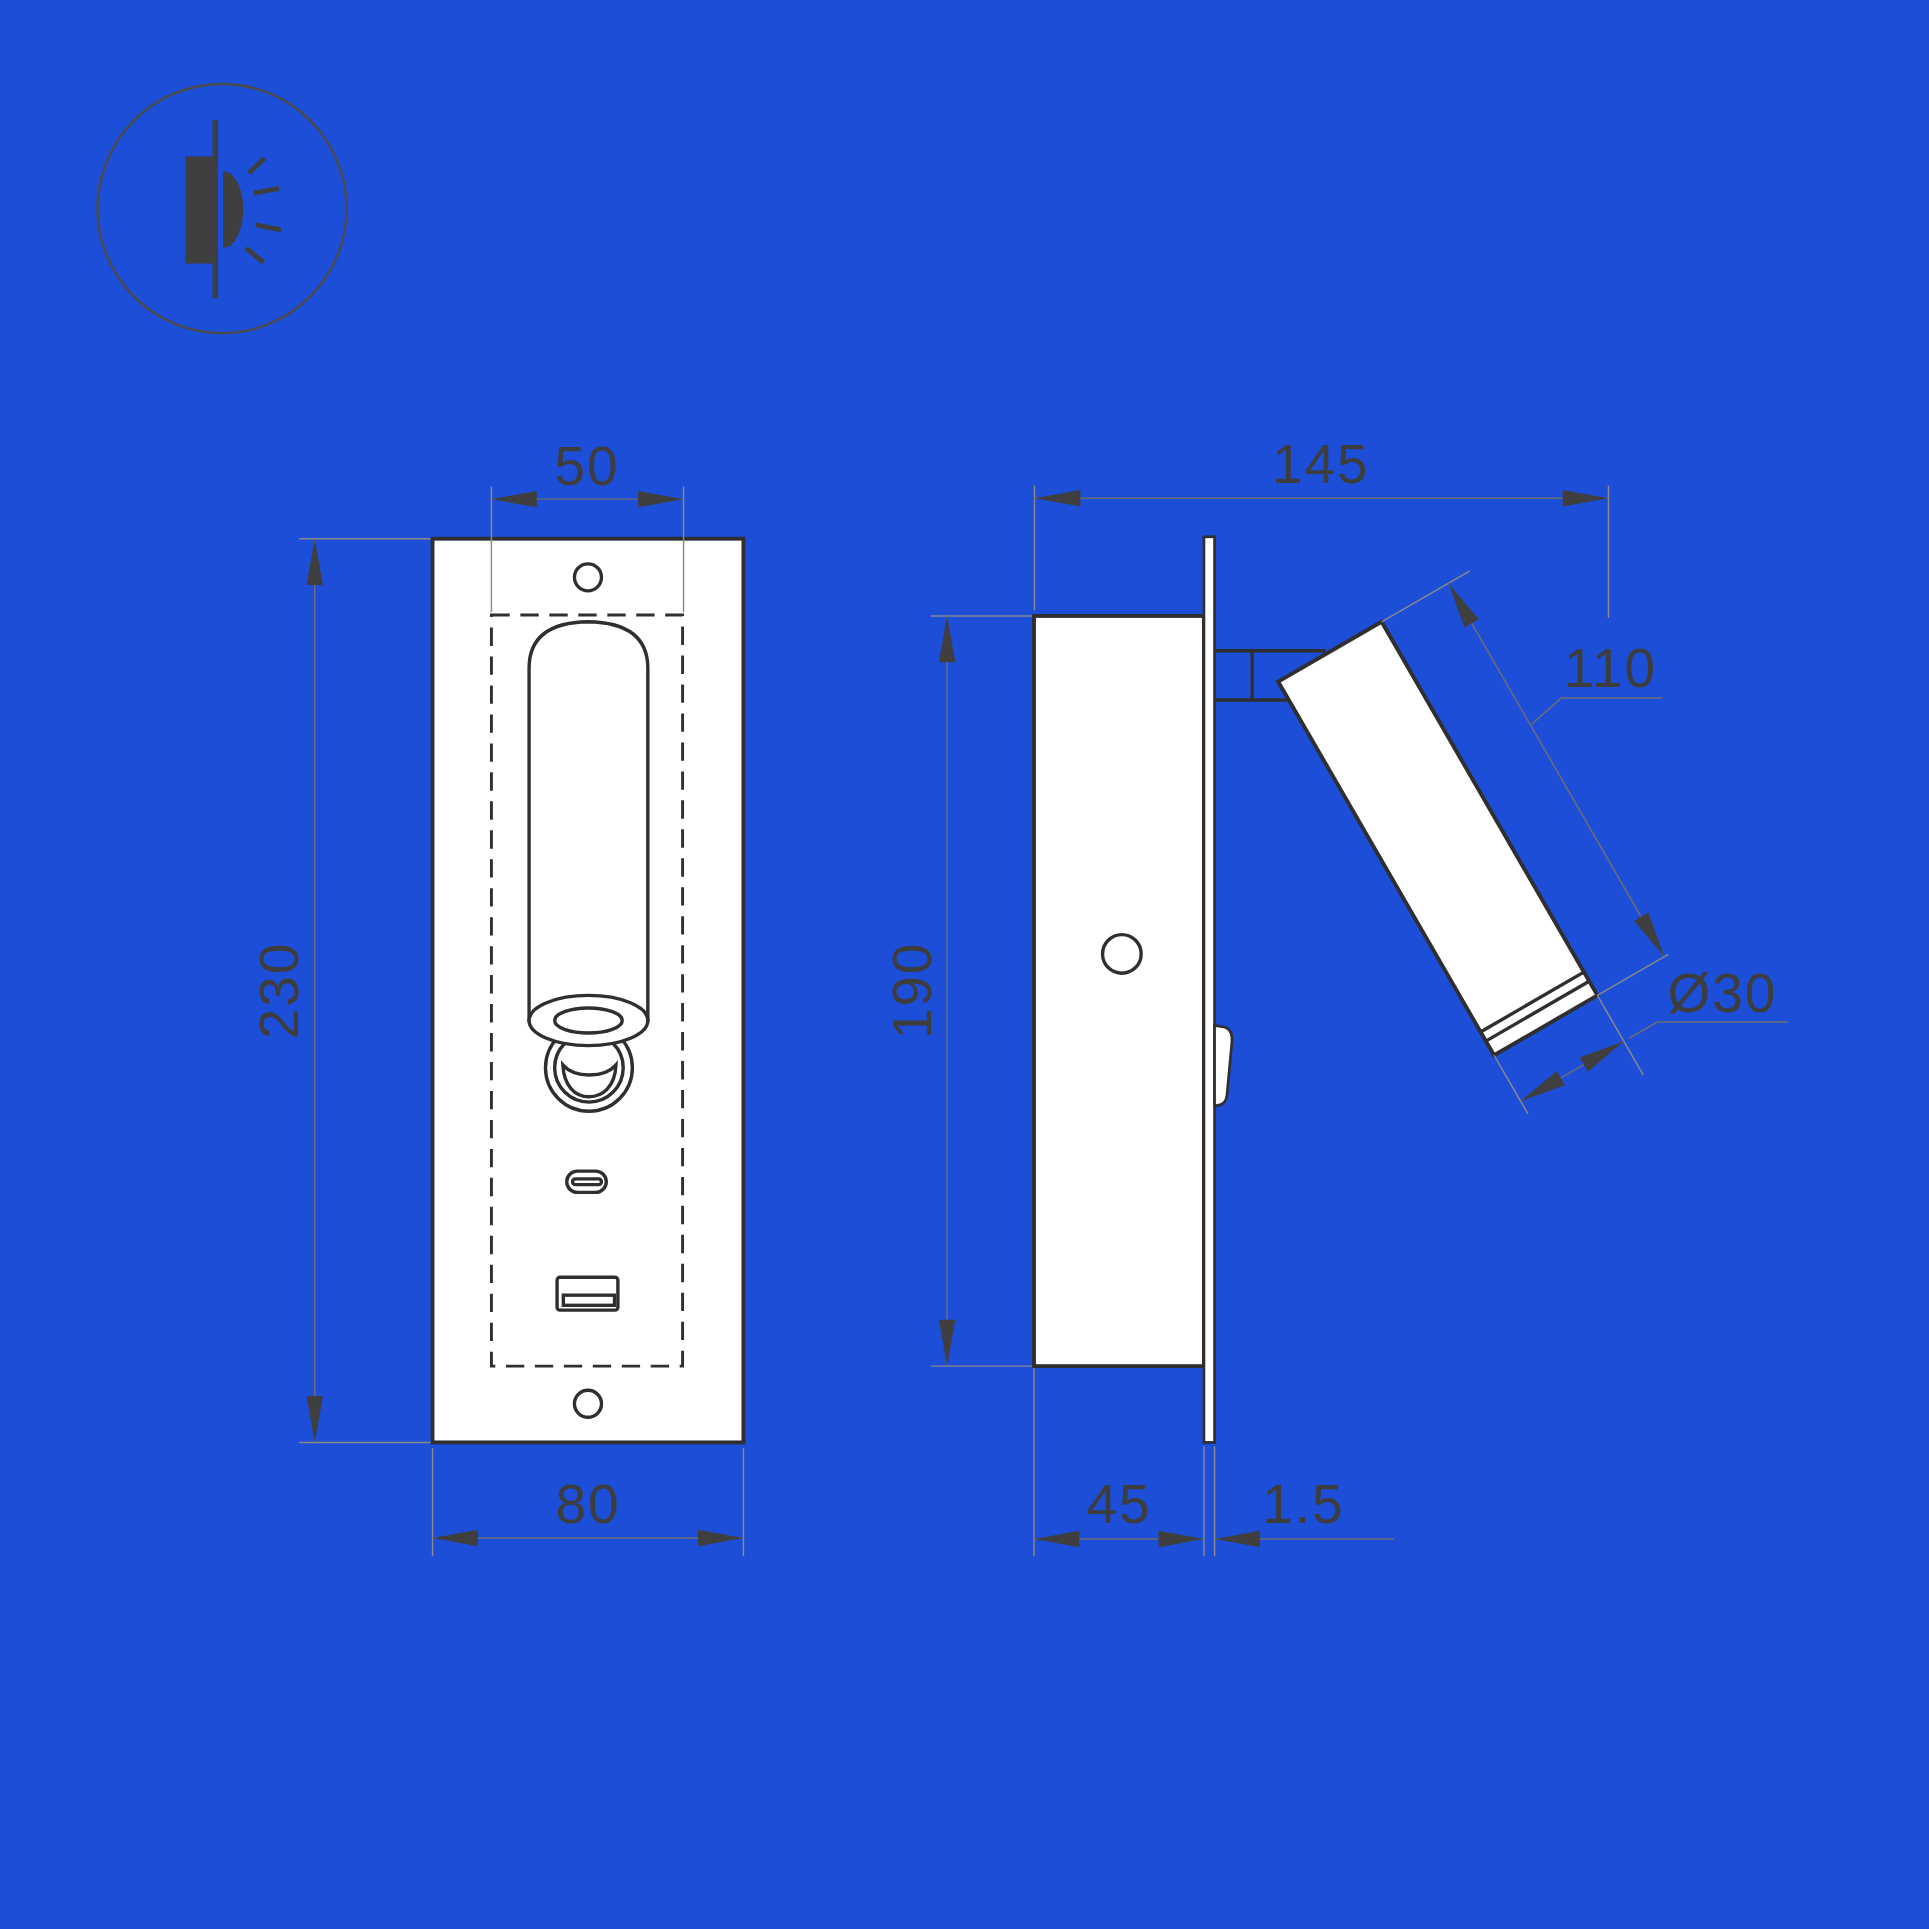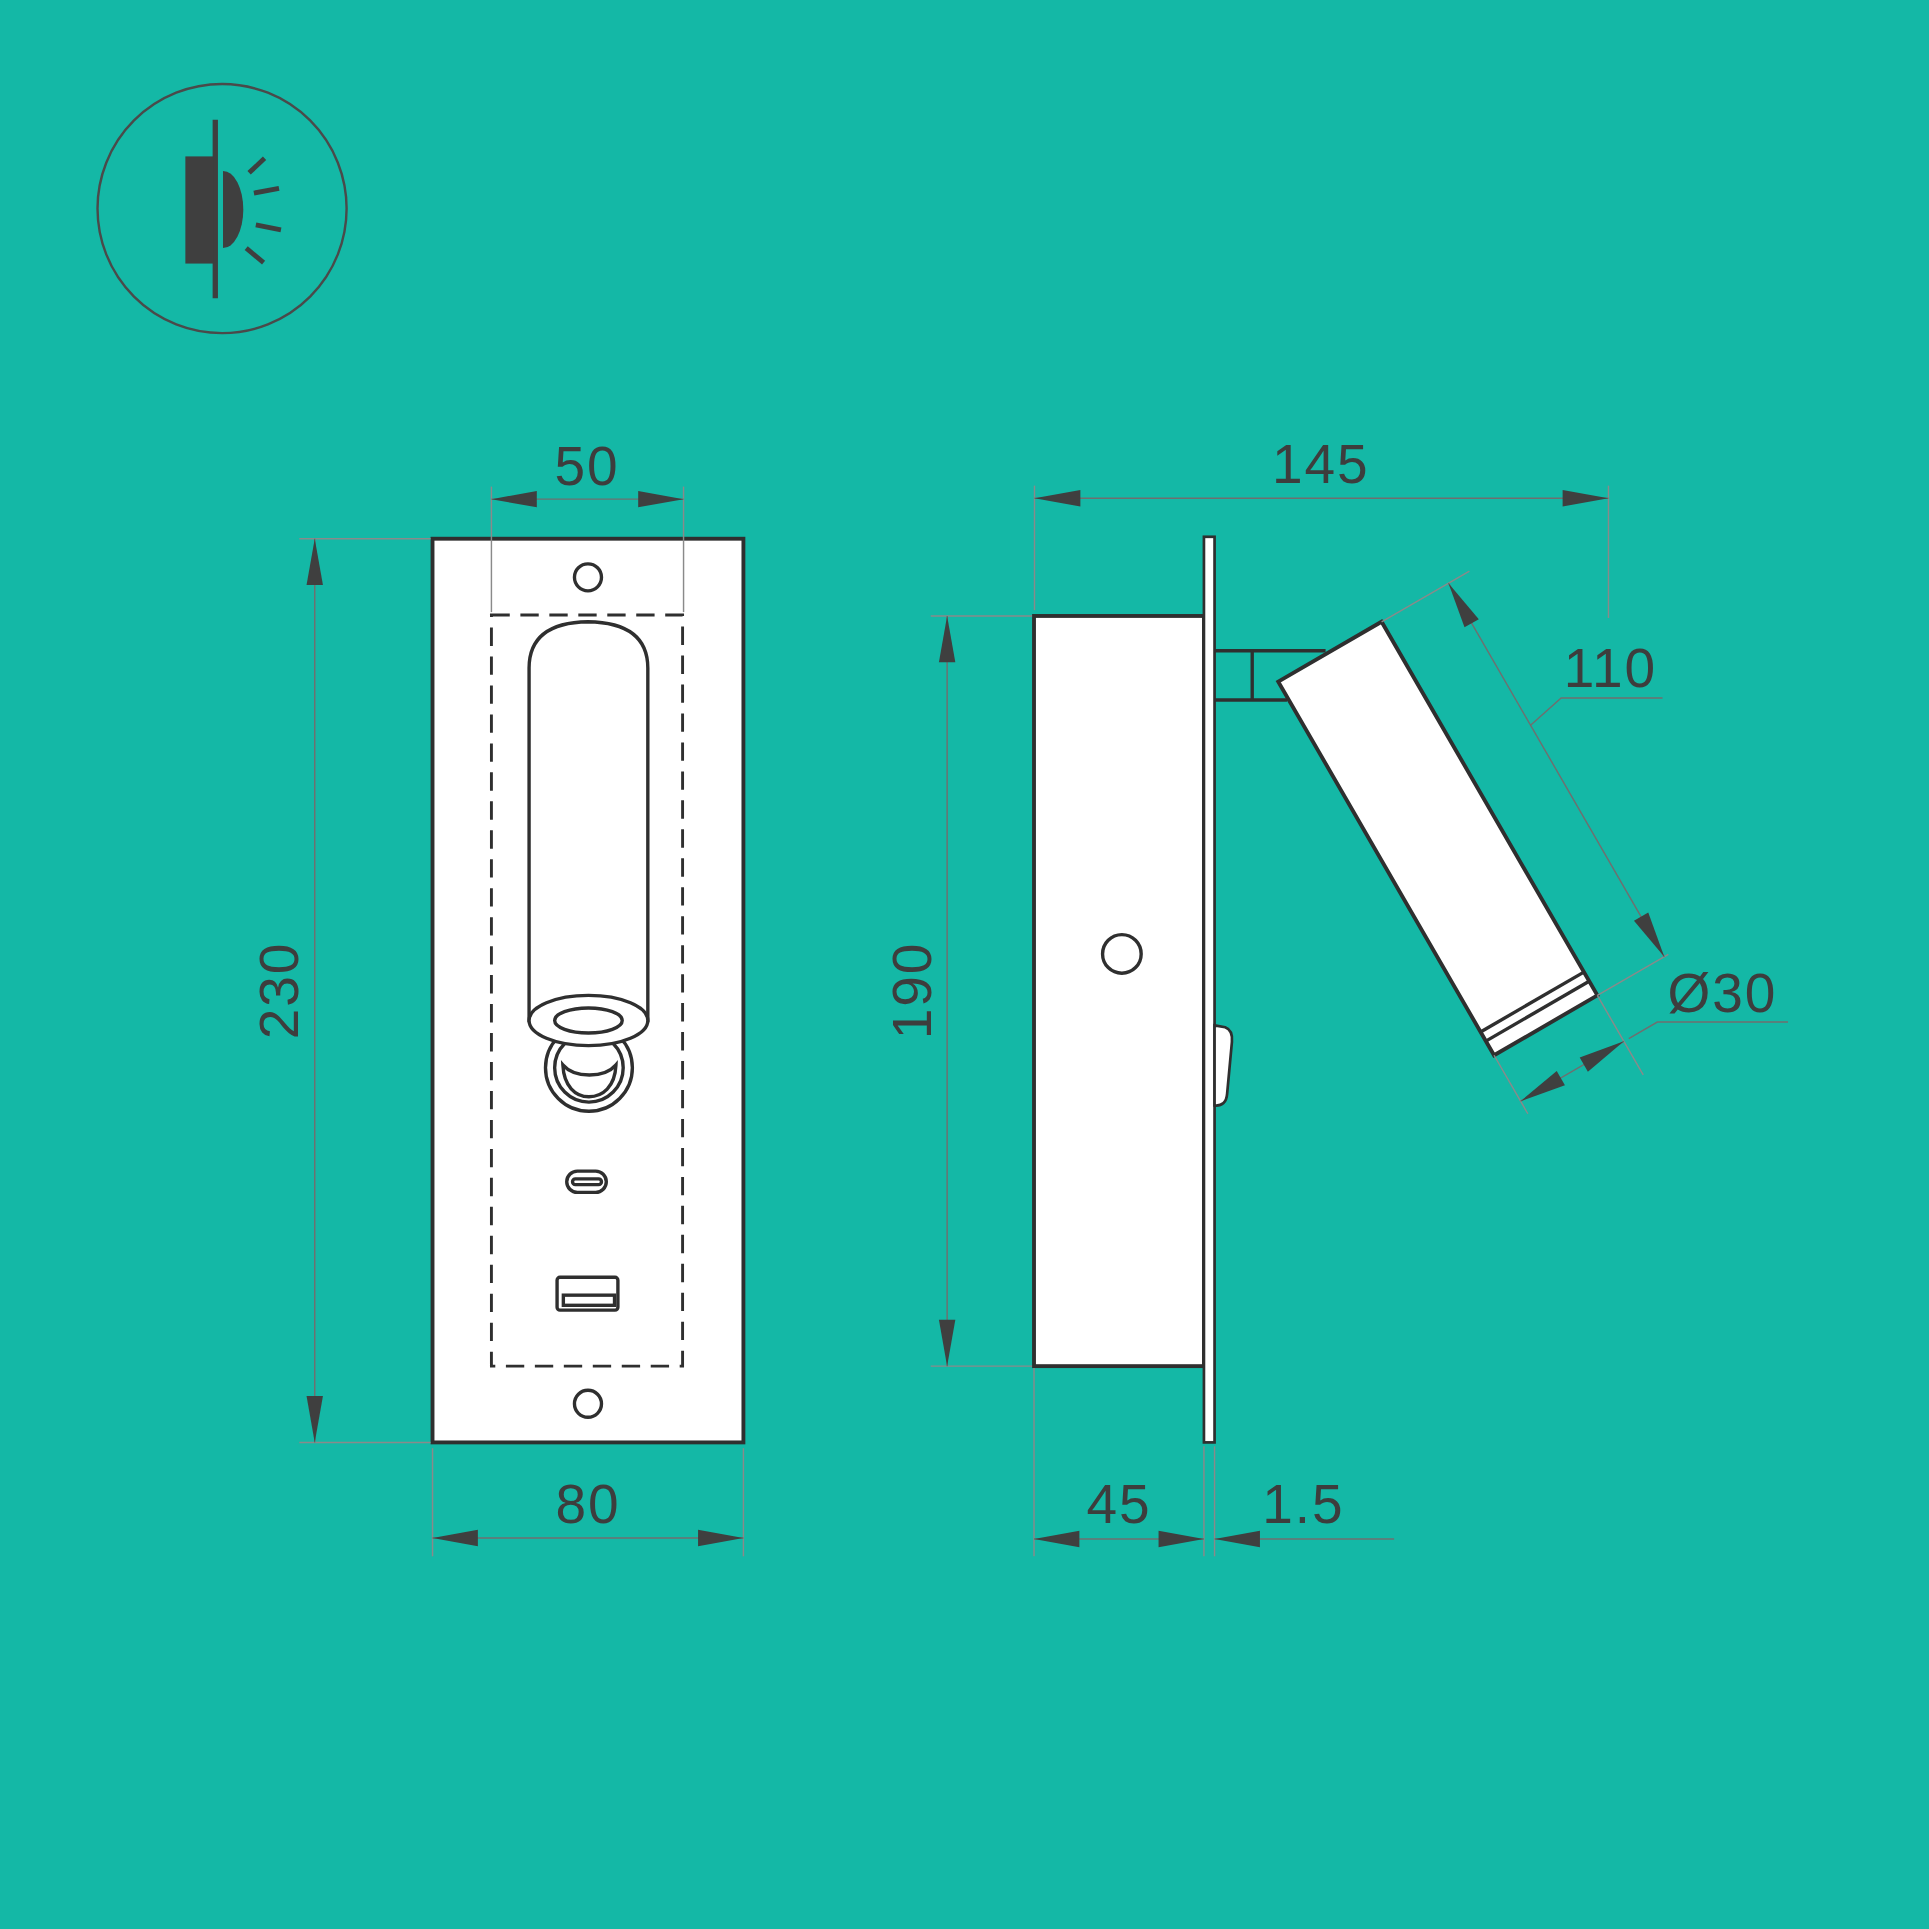--- a/index.html
+++ b/index.html
@@ -1,16 +1,16 @@
 <!DOCTYPE html>
 <html><head>
 <meta charset="utf-8">
 <style>
   html,body{margin:0;padding:0;background:#ffffff;}
-  .stage{width:1929px;height:1929px;background:#14b8a6;position:relative;font-family:"Liberation Sans",sans-serif;}
+  .stage{width:1929px;height:1929px;background:#1d4ed8;position:relative;font-family:"Liberation Sans",sans-serif;}
   svg{display:block;}
   .obj{fill:none;stroke:#2f2f2f;stroke-width:3.5;}
   .objw{fill:#ffffff;stroke:#2f2f2f;stroke-width:3.5;}
   .heavy{stroke-width:4;}
   .lite{stroke-width:2.8;}
   .dash{fill:none;stroke:#2f2f2f;stroke-width:3;stroke-dasharray:19 11;}
   .thin{fill:none;stroke:#8a8a8a;stroke-width:1.5;}
   .dim{fill:none;stroke:#6f6f6f;stroke-width:1.5;}
   .arrow{fill:#3f3f3f;stroke:none;}
   .dimtext{font-size:57px;fill:#3d3d3d;letter-spacing:2px;}

